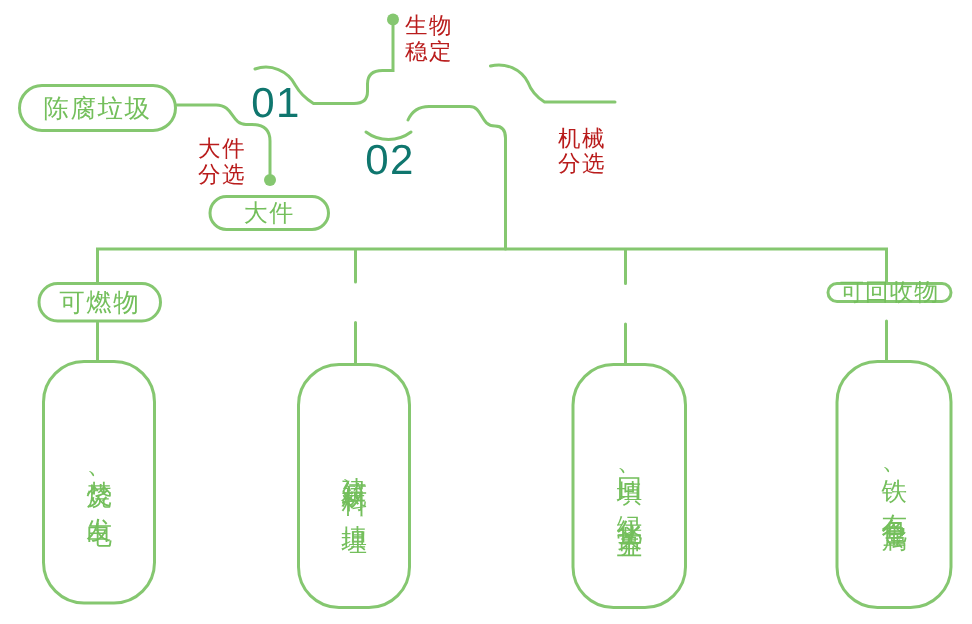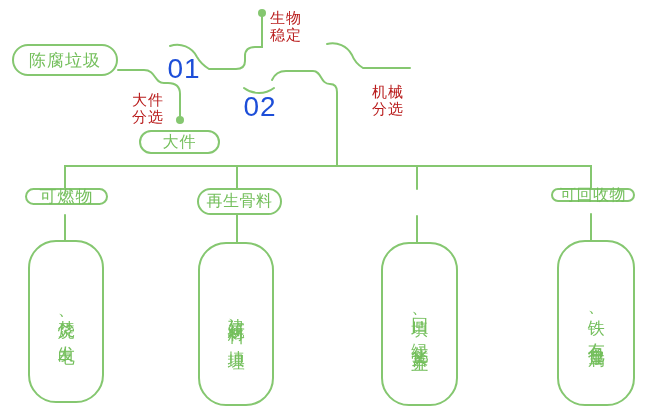--- a/index.html
+++ b/index.html
@@ -10,21 +10,21 @@
   svg.wires{position:absolute;left:0;top:0;}
   
   .pill{
     position:absolute;box-sizing:border-box;
     border:2px solid #85C770;border-radius:16px;
     color:#74BF5C;display:flex;align-items:center;justify-content:center;
     font-size:17px;letter-spacing:1px;background:#fff;white-space:nowrap;
   }
   
   .stepnum{
-    position:absolute;color:#1d4ed8;font-size:28px;font-weight:400;
+    position:absolute;color:#0f766e;font-size:28px;font-weight:400;
     text-align:center;line-height:1;letter-spacing:1px;
   }
   
   .steplabel{
     position:absolute;color:#b91c1c;font-size:15px;line-height:17px;
     letter-spacing:1px;font-weight:500;
   }
   .steplabel span{display:block;}
   
   .obox{
@@ -52,42 +52,41 @@
       <path d="M327,44 A22,22 0 0 1 352,55 Q355,63 363,68 H410"></path>
       <path d="M65,188 V166 H591 V188 M237,166 V188 M417,166 V189"></path>
       <path d="M65,215 V240 M237,215 V242 M417,216 V242 M591,214 V240"></path>
     </g>
     <g fill="#85C770" stroke="none">
       <circle cx="262" cy="13" r="4"></circle>
       <circle cx="180" cy="120" r="4"></circle>
     </g>
   </svg>
 
-  <div class="pill" style="left:12px;top:44px;width:106px;height:32px;">陈腐垃圾</div>
+  <div class="pill" style="left:12px;top:56px;width:106px;height:32px;">陈腐垃圾</div>
 
   <div class="stepnum" style="left:164px;top:55px;width:40px;">01</div>
   <div class="stepnum" style="left:240px;top:61px;width:40px;margin-top:32px;">02</div>
 
   <div class="steplabel" style="left:132px;top:91px;">
     <span>大件</span>
     <span>分选</span>
   </div>
   <div class="steplabel" style="left:270px;top:9px;">
     <span>生物</span>
     <span>稳定</span>
   </div>
   <div class="steplabel" style="left:372px;top:85px;font-family:Liberation Mono, monospace;">
     <span>机械</span>
     <span>分选</span>
   </div>
 
   <div class="pill" style="left:139px;top:130px;width:81px;height:24px;border-radius:12px;font-size:16px;">大件</div>
 
-  <div class="pill" style="left:25px;top:188px;width:83px;height:17px;">可燃物</div>
-  <div class="pill" style="left:197px;top:188px;width:85px;height:27px;font-size:16px;letter-spacing:0.5px;">再生骨料</div>
+  <div class="pill" style="left:25px;top:188px;width:83px;height:27px;">可燃物</div>
   <div class="pill" style="left:551px;top:188px;width:84px;height:14px;font-size:16px;letter-spacing:0.5px;">可回收物</div>
 
   <div class="obox" style="left:28px;top:240px;width:76px;height:163px;">
     <div class="vtext">焚烧、发电</div>
   </div>
   <div class="obox" style="left:198px;top:242px;width:76px;height:164px;">
     <div class="vtext">建筑材料、填埋</div>
   </div>
   <div class="obox" style="left:381px;top:242px;width:77px;height:164px;">
     <div class="vtext">回填、绿化营养土</div>

